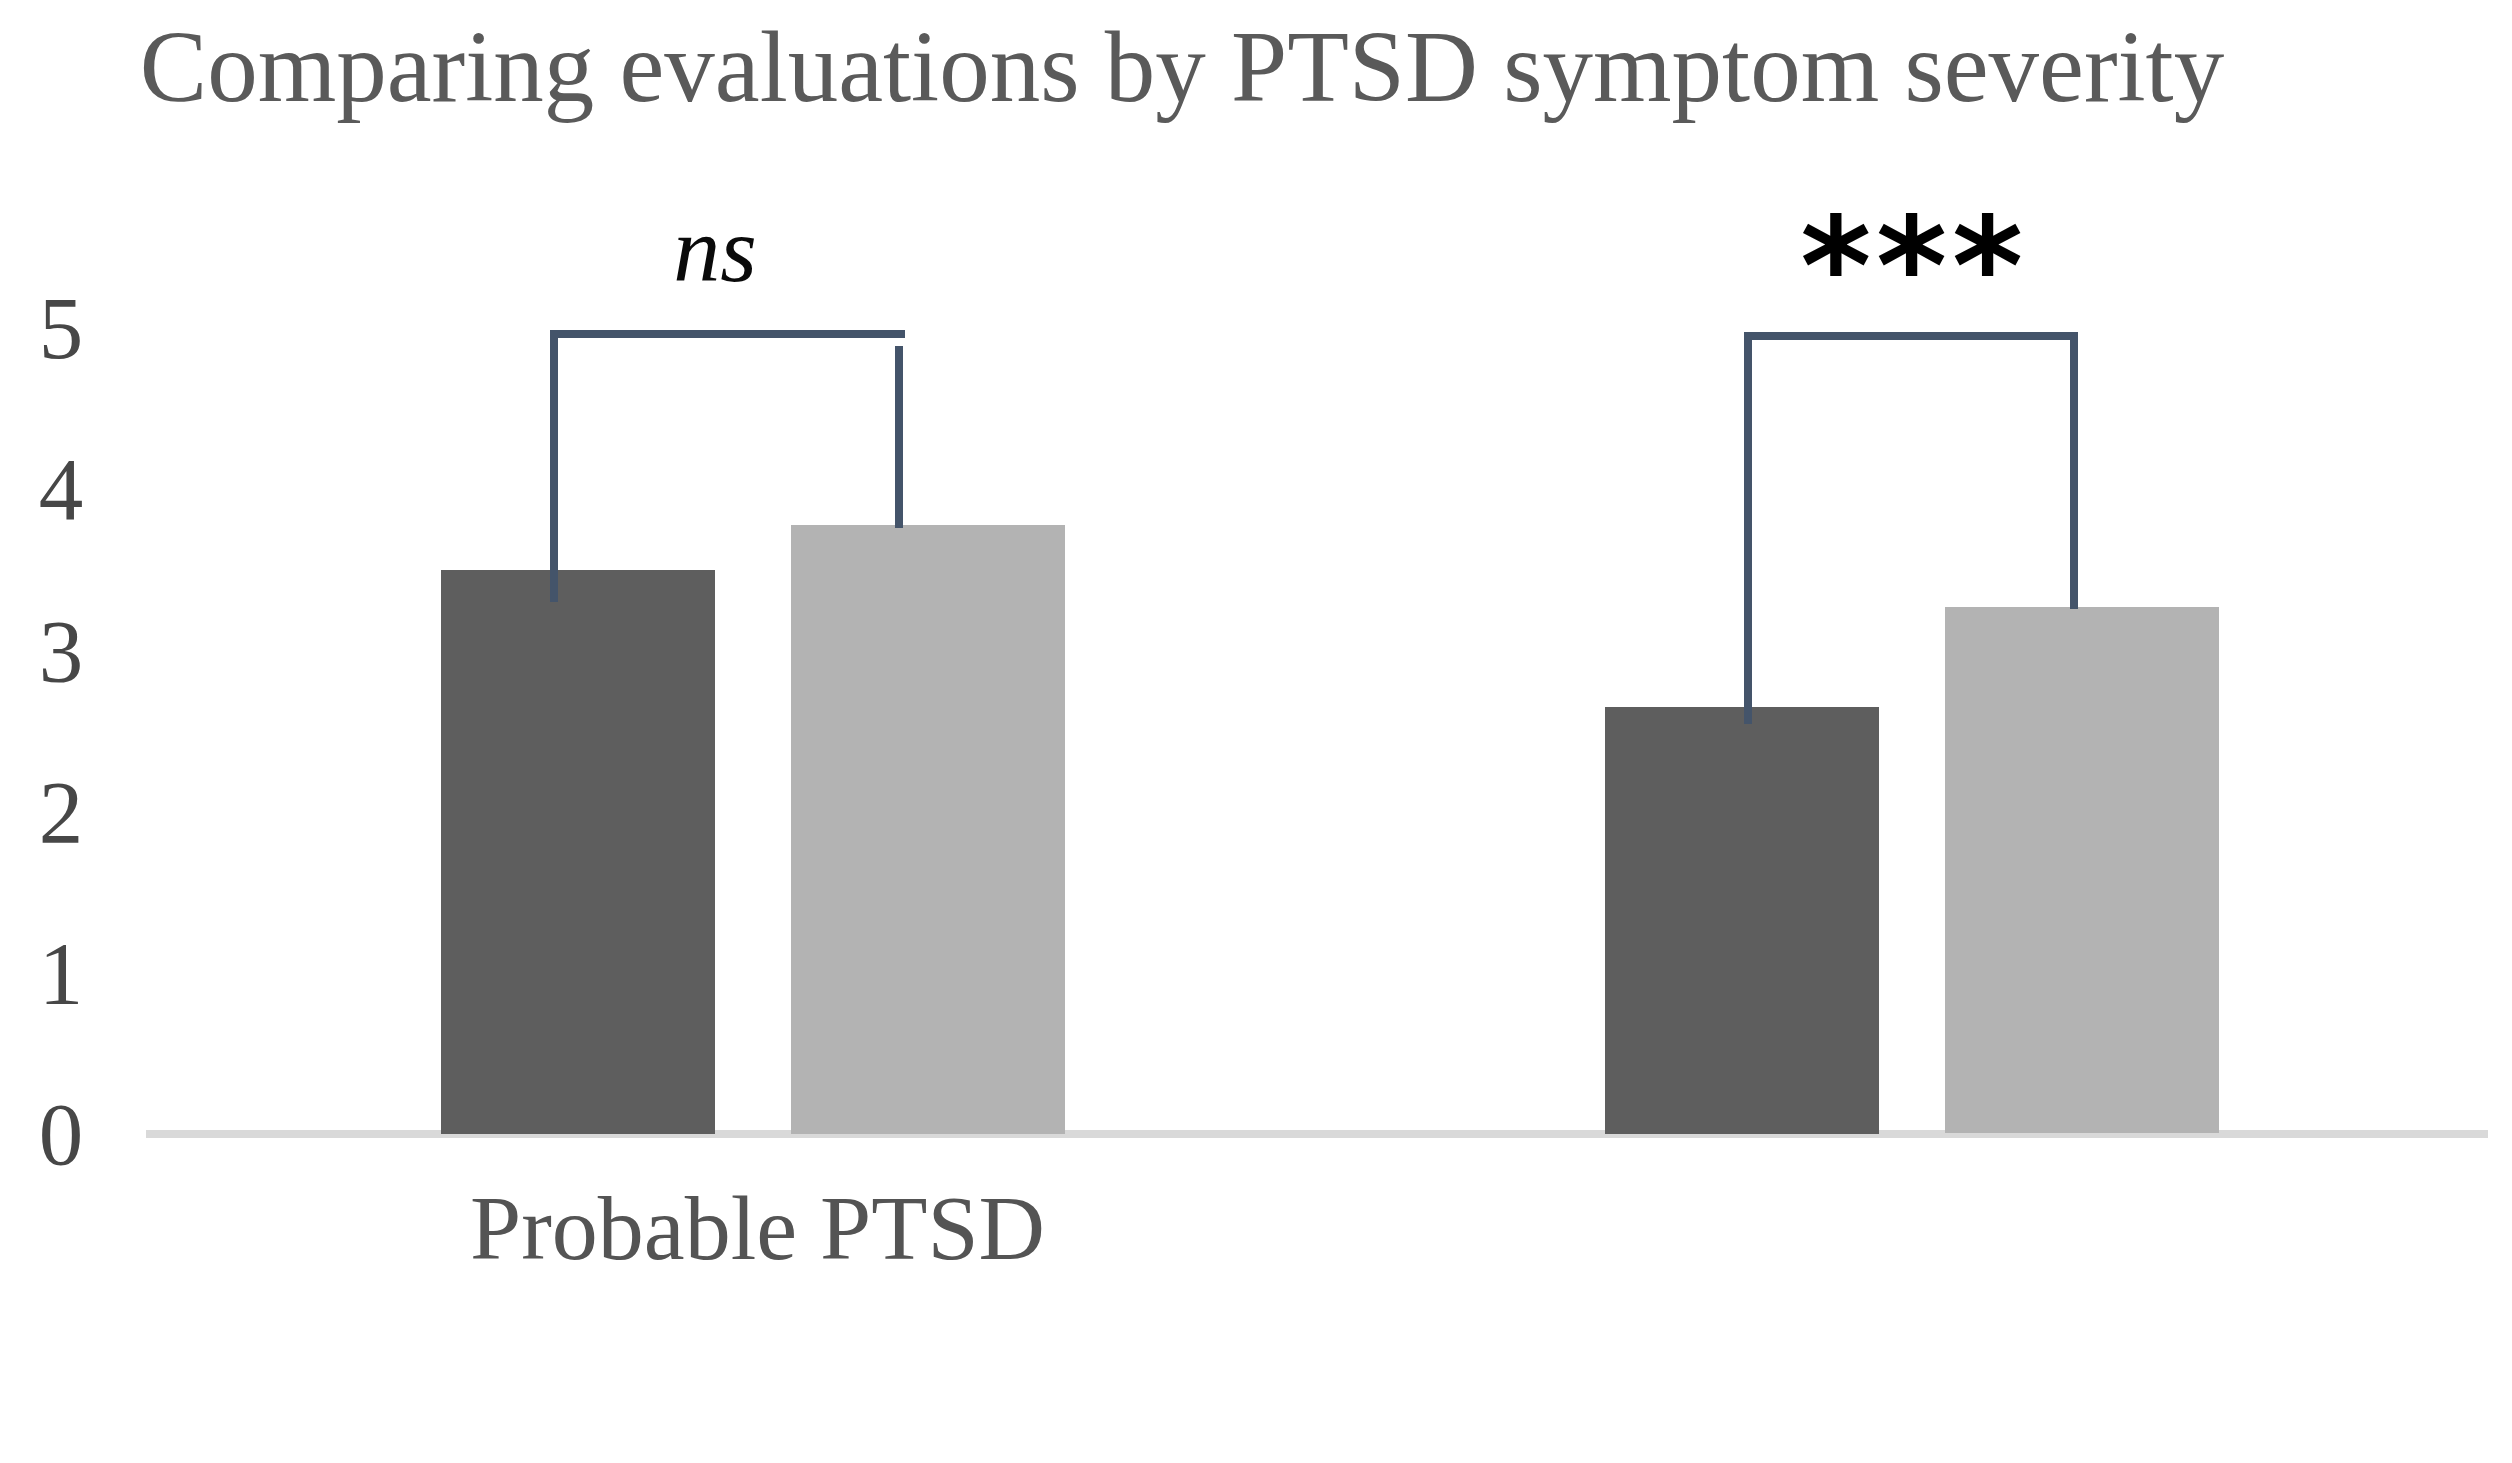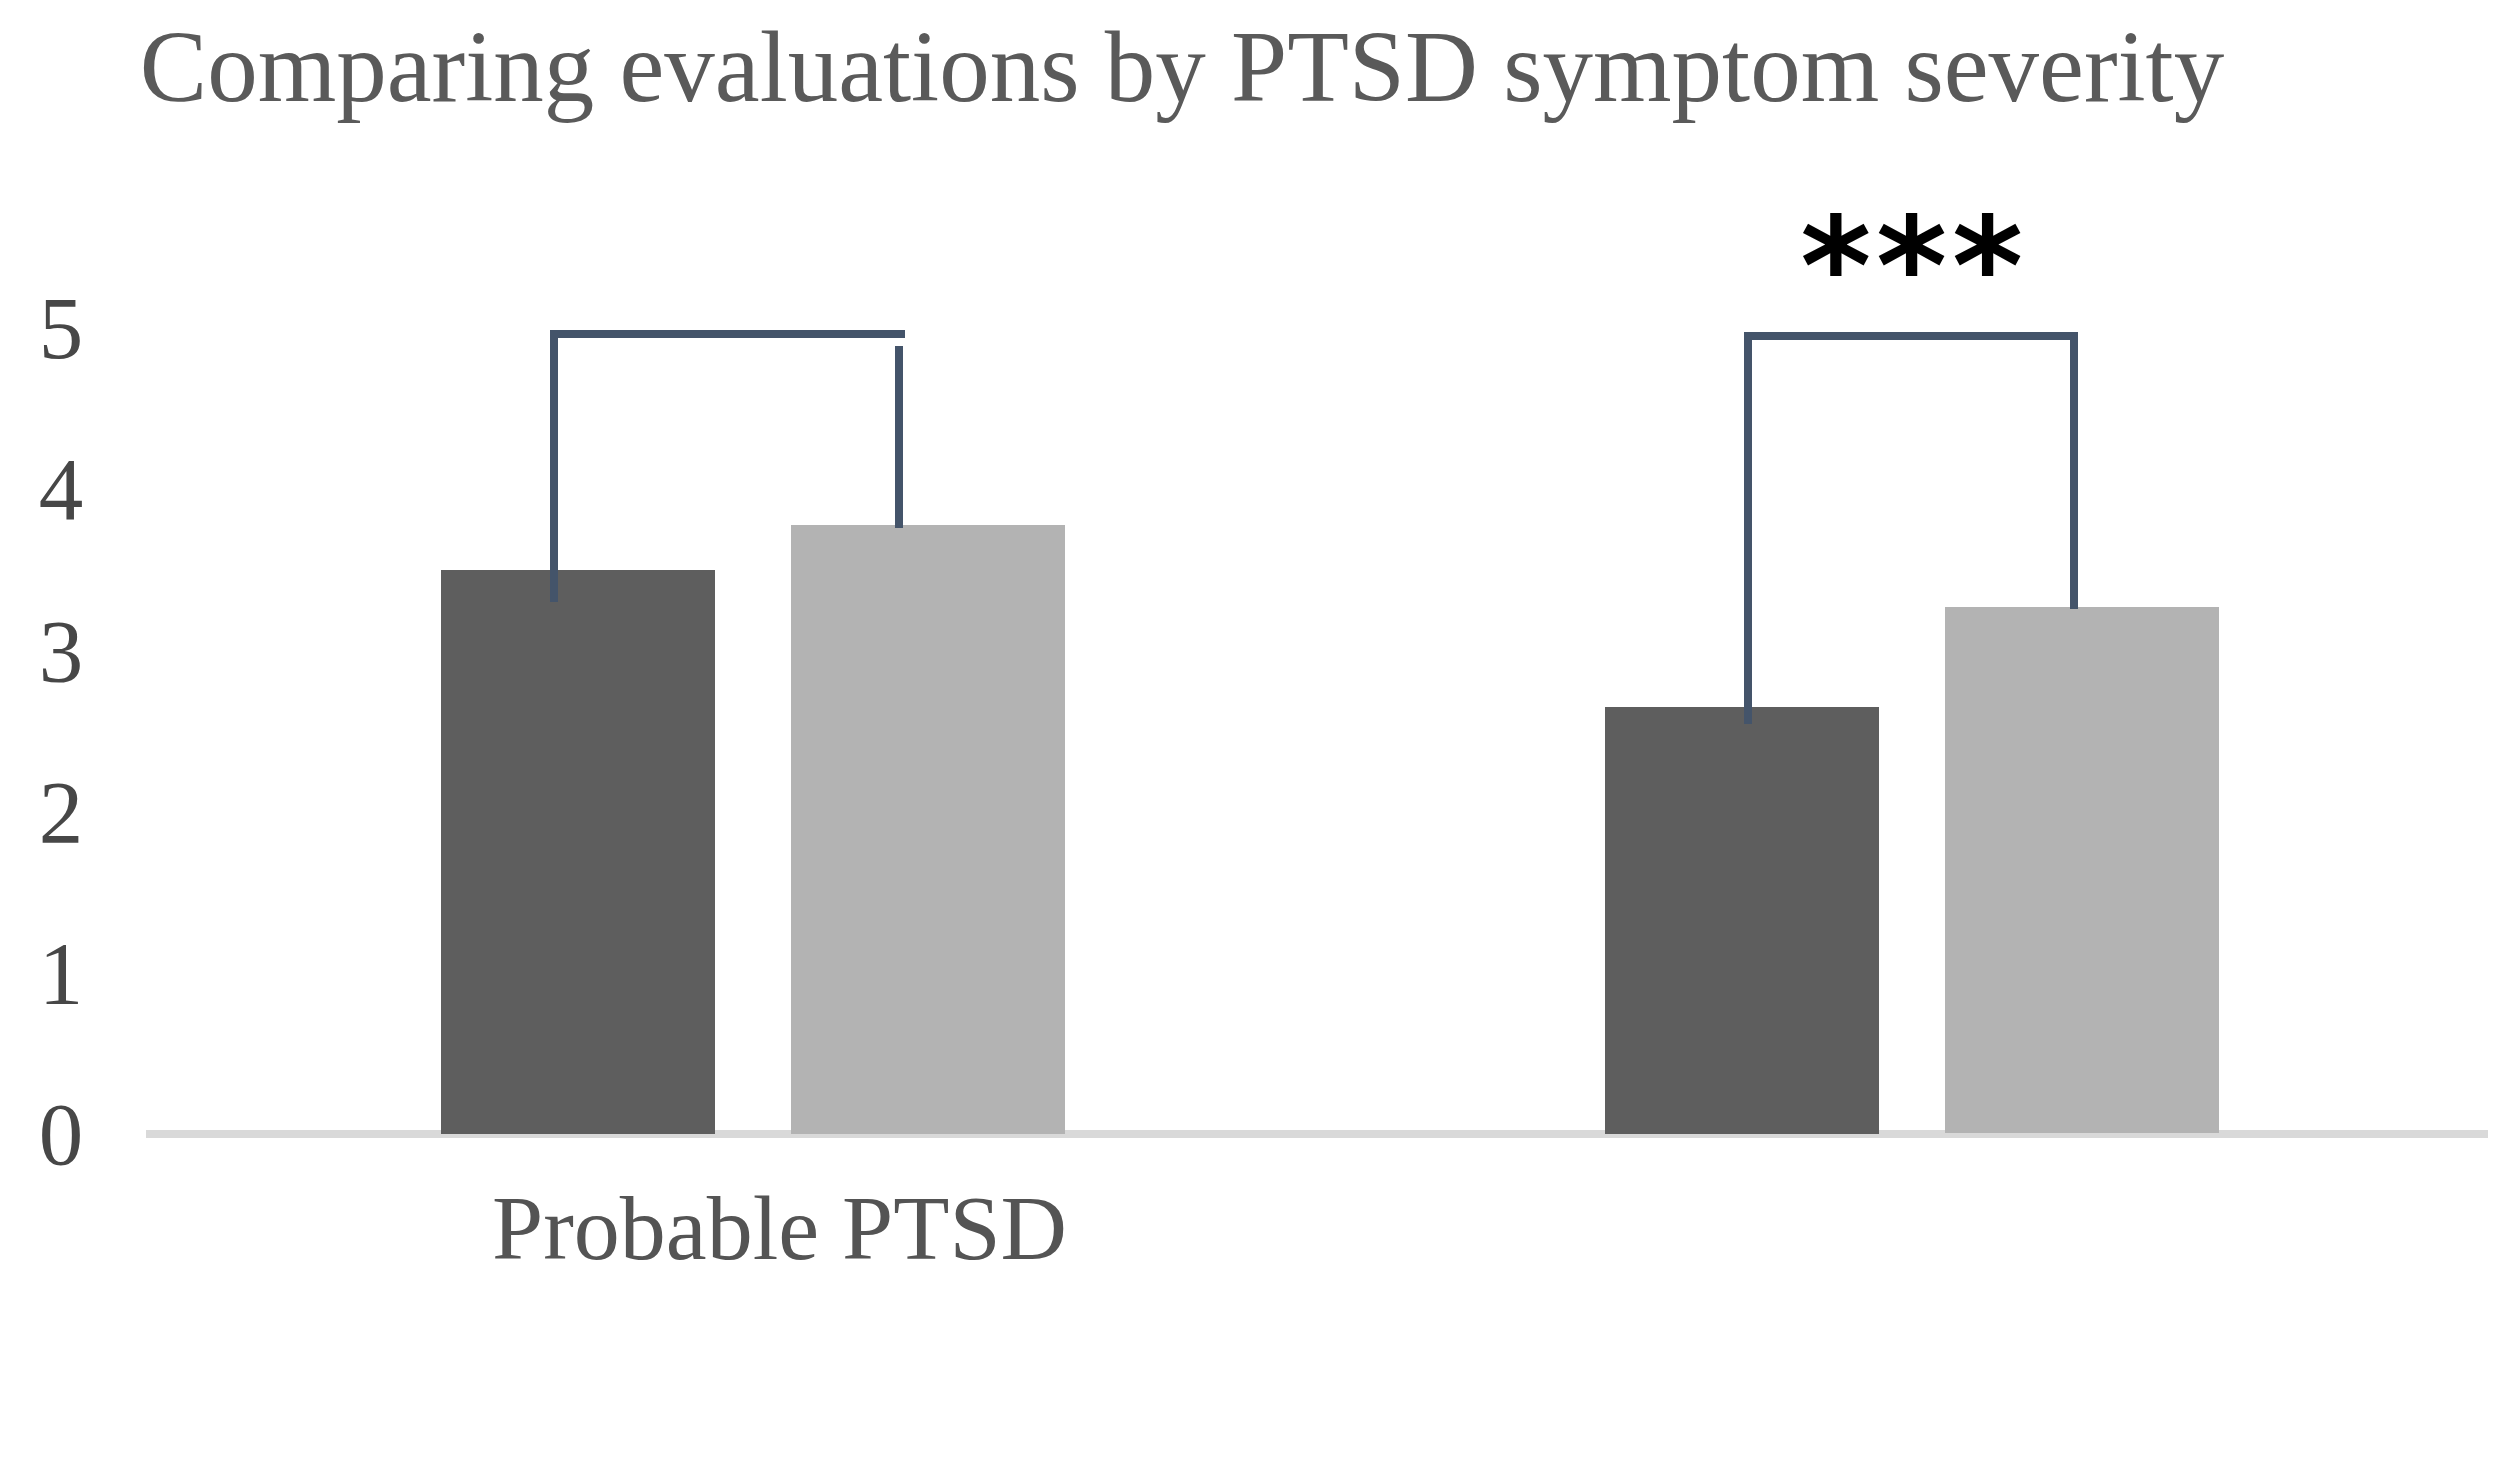--- a/index.html
+++ b/index.html
@@ -22,21 +22,21 @@
 
   .sig{position:absolute;color:#000;}
   .sig-ns{left:574px;top:195px;width:282px;text-align:center;
           font-size:94px;font-style:italic;color:#0a0a0a;}
   .sig-stars{left:1764px;top:199px;width:300px;text-align:center;
              font-size:136px;font-weight:900;letter-spacing:4.7px;line-height:1;
              font-family:"DejaVu Sans", sans-serif;}
 
   .xlabel{position:absolute;top:1175px;width:751px;text-align:center;
           font-size:92px;color:#545454;}
-  .xlabel-1{left:404px;}
+  .xlabel-1{left:382px;}
   .xlabel-2{left:1534px;}
 
   .legend-item{position:absolute;top:1351px;display:flex;align-items:flex-start;}
   .legend-item-2{left:1169px;}
   .legend-item-1{left:518px;}
   .swatch{width:43px;height:43px;display:inline-block;margin-top:20.6px;margin-right:15px;}
   .legend-label{font-size:86px;color:#575757;line-height:1.1;white-space:nowrap;}
 </style>
 </head>
 <body>
@@ -64,19 +64,20 @@
     </div>
 
   <div class="bracket-part" style="left: 550px; top: 330px; width: 7.5px; height: 272px; background: rgb(68, 84, 106);"></div>
   <div class="bracket-part" style="left: 550px; top: 330px; width: 355px; height: 7.5px; background: rgb(68, 84, 106);"></div>
   <div class="bracket-part" style="left: 895px; top: 346px; width: 7.5px; height: 182px; background: rgb(68, 84, 106);"></div>
 
   <div class="bracket-part" style="left: 1744px; top: 332px; width: 7.5px; height: 392px; background: rgb(68, 84, 106);"></div>
   <div class="bracket-part" style="left: 1744px; top: 332px; width: 334px; height: 7.5px; background: rgb(68, 84, 106);"></div>
   <div class="bracket-part" style="left: 2070px; top: 332px; width: 7.5px; height: 277px; background: rgb(68, 84, 106);"></div>
 
+  <div class="sig sig-ns">ns</div>
   <div class="sig sig-stars">***</div>
 
   <div class="xlabel xlabel-1">Probable PTSD</div>
 
 
 </div>
 
 
 </body></html>

